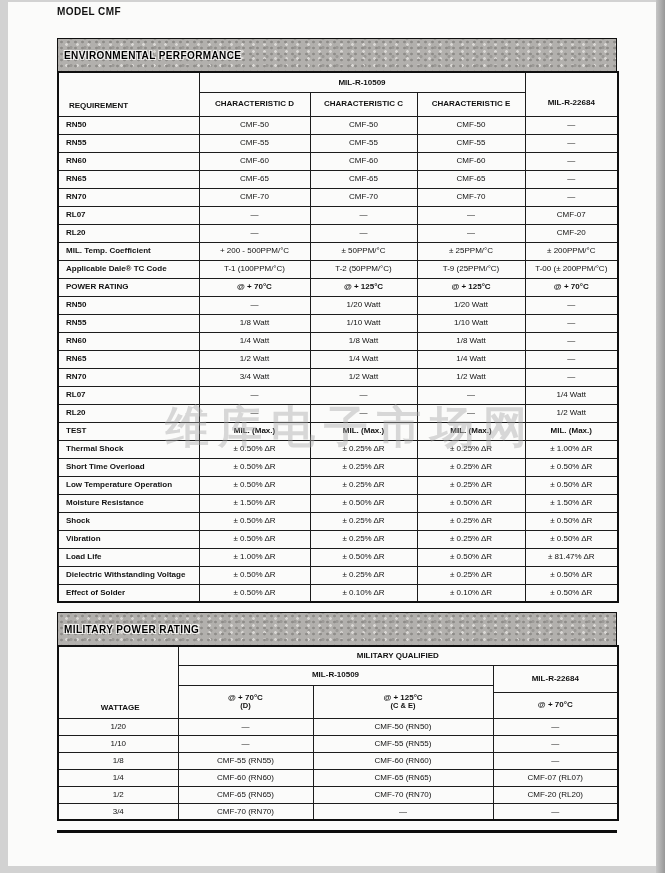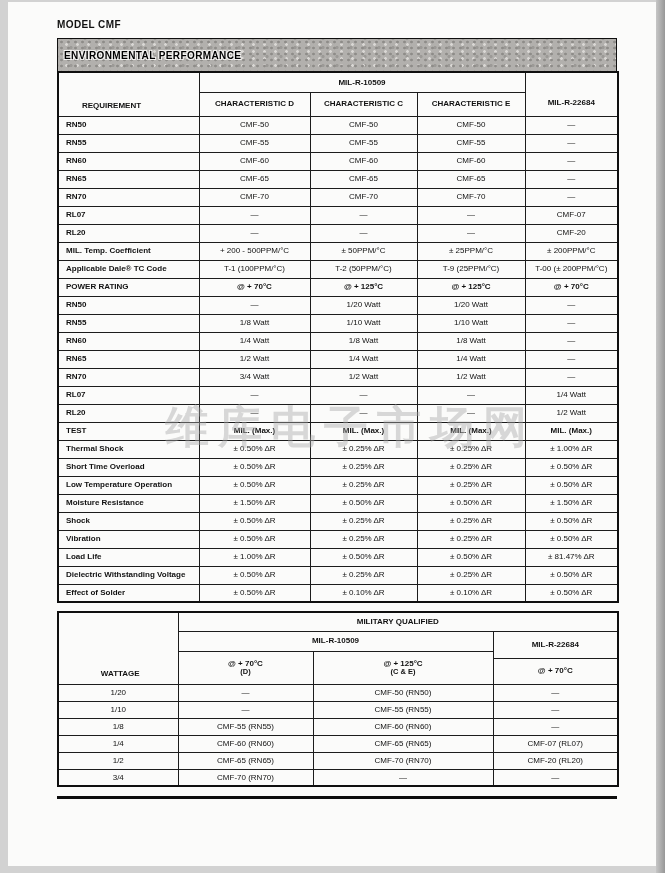--- a/index.html
+++ b/index.html
@@ -13,21 +13,21 @@
   }
   .page {
     position:absolute; left:8px; top:2px; width:648px; height:864px;
     background:#fbfbfa;
   }
   .edge-right {
     position:absolute; right:0; top:0; width:9px; height:100%;
     background:linear-gradient(to right,#c6c6c6,#979797);
   }
   .model-title {
-    position:absolute; left:49px; top:17px;
+    position:absolute; left:49px; top:4px;
     font-size:10px; font-weight:bold; letter-spacing:0.4px;
   }
   .section-abs { position:absolute; left:49px; width:560px; }
   .env-section { top:36px; }
   .mil-section { top:610px; }
   .section-bar {
     height:16px;
     border:1px solid #0f0f0f;
     background-color:#b2b0ad;
     background-image:
@@ -56,21 +56,21 @@
     padding:2px 4px;
     text-align:center;
     vertical-align:middle;
     background:#fbfbfa;
   }
   table.grid { border:2px solid #0f0f0f; }
   
   .env-grid thead td { font-weight:bold; }
   .env-grid .head-row1 td { height:20px; }
   .env-grid .head-row2 td { height:24px; }
-  .env-grid td.req-cell { text-align:left; vertical-align:bottom; padding:3px 7px 5px 23px; }
+  .env-grid td.req-cell { text-align:left; vertical-align:bottom; padding:3px 7px 5px 10px; }
   .env-grid td.mil22684 { vertical-align:bottom; padding-bottom:8px; }
   .env-grid tbody td { height:18px; }
   .env-grid tbody td.label { text-align:left; font-weight:bold; padding-left:7px; }
   .env-grid tbody tr.bold-vals td.val { font-weight:bold; }
   
   .mil-grid td.wattage-cell { vertical-align:bottom; font-weight:bold; padding-bottom:5px;padding-left:8px; }
   .mil-grid td.mq-cell { font-weight:bold; height:19px; }
   .mil-grid td.span1050 { font-weight:bold; height:17px; }
   .mil-grid td.temp-head { font-weight:bold; height:28px; }
   .mil-grid td.temp-head .sub { display:block; font-size:7.5px; }
@@ -315,20 +315,23 @@
             <td class="val">± 0.10% ΔR</td>
             <td class="val">± 0.50% ΔR</td>
           </tr>
         </tbody>
     </table>
   </section>
 
   <div class="watermark">维库电子市场网</div>
 
   <section class="section-abs mil-section">
+    <div class="section-bar">
+      <span class="bar-text">MILITARY POWER RATING</span>
+    </div>
     <table class="grid mil-grid">
       <colgroup>
         <col style="width:120px">
           <col style="width:135px">
           <col style="width:180px">
           <col style="width:125px">
       </colgroup>
       <thead>
         <tr>
           <td class="wattage-cell" rowspan="3">WATTAGE</td>

